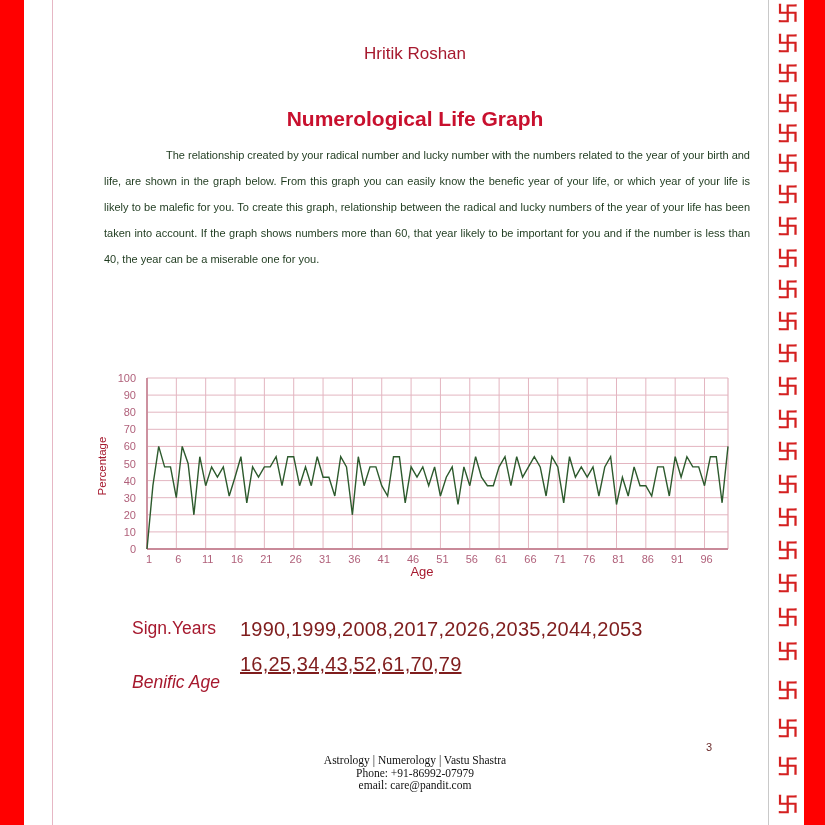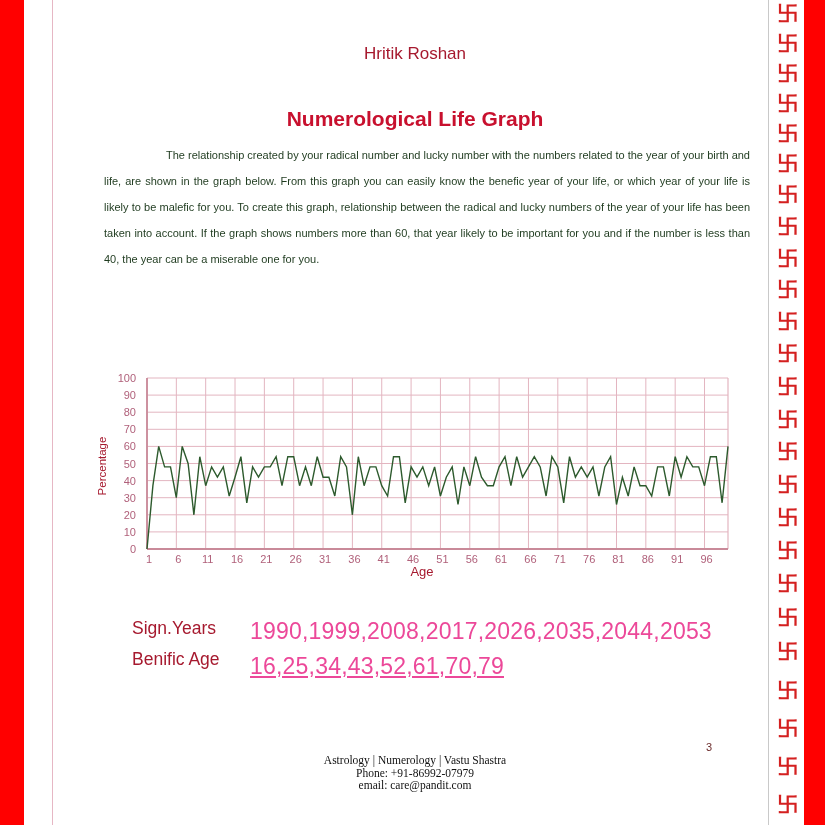--- a/index.html
+++ b/index.html
@@ -16,21 +16,21 @@
 
   .author { position: absolute; left: 0; top: 44px; width: 830px; text-align: center; color: #a6192e; font-size: 17px; }
   .title { position: absolute; left: 0; top: 107px; width: 830px; text-align: center; color: #c8102e; font-size: 21px; font-weight: bold; }
   .intro { position: absolute; left: 104px; top: 142px; width: 646px; color: #1e3a1e; font-size: 11px; line-height: 26px; text-align: justify; text-indent: 62px; }
 
   .chart { position: absolute; left: 0; top: 0; width: 825px; height: 825px; pointer-events: none; }
   .chart svg { position: absolute; left: 0; top: 0; }
   .ylabel-text { font-family: "Liberation Sans", sans-serif; }
 
   .summary { position: absolute; left: 92px; color: #a6192e; font-size: 17.5px; margin-left: 40px; }
-  .summary-val { position: absolute; left: 250px; color: #ec4899; font-size: 23px; letter-spacing: 0.2px; }
+  .summary-val { position: absolute; left: 240px; color: #7f1d1d; font-size: 20px; letter-spacing: 0.2px; }
 
   .page-num { position: absolute; left: 706px; top: 741px; color: #6b2b2b; font-size: 11px; }
   .footer { position: absolute; left: 0; top: 754px; width: 830px; text-align: center; font-family: "Liberation Serif", serif; font-size: 11.5px; line-height: 12.5px; color: #111; }
 </style>
 </head>
 <body>
 
 <div class="left-bar"></div>
 <div class="left-line"></div>
 <div class="right-line"></div>
@@ -135,21 +135,21 @@
       <line x1="147" x2="147" y1="378" y2="549" stroke="#c98a99" stroke-width="1.8"></line>
       <line x1="147" x2="728" y1="549" y2="549" stroke="#c98a99" stroke-width="1.8"></line>
       <polyline points="147.0,549.0 152.9,485.7 158.7,446.4 164.6,466.9 170.5,466.9 176.3,497.7 182.2,446.4 188.1,463.5 193.9,514.8 199.8,456.7 205.7,485.7 211.6,466.9 217.4,477.2 223.3,466.9 229.2,496.0 235.0,477.2 240.9,456.7 246.8,502.8 252.6,466.9 258.5,477.2 264.4,466.9 270.2,466.9 276.1,456.7 282.0,485.7 287.8,456.7 293.7,456.7 299.6,485.7 305.5,466.9 311.3,485.7 317.2,456.7 323.1,477.2 328.9,477.2 334.8,496.0 340.7,456.7 346.5,466.9 352.4,514.8 358.3,456.7 364.1,485.7 370.0,466.9 375.9,466.9 381.7,485.7 387.6,496.0 393.5,456.7 399.4,456.7 405.2,502.8 411.1,466.9 417.0,477.2 422.8,466.9 428.7,485.7 434.6,466.9 440.4,496.0 446.3,477.2 452.2,466.9 458.0,504.5 463.9,466.9 469.8,485.7 475.6,456.7 481.5,477.2 487.4,485.7 493.3,485.7 499.1,466.9 505.0,456.7 510.9,485.7 516.7,456.7 522.6,477.2 528.5,466.9 534.3,456.7 540.2,466.9 546.1,496.0 551.9,456.7 557.8,466.9 563.7,502.8 569.5,456.7 575.4,477.2 581.3,466.9 587.2,477.2 593.0,466.9 598.9,496.0 604.8,466.9 610.6,456.7 616.5,504.5 622.4,477.2 628.2,496.0 634.1,466.9 640.0,485.7 645.8,485.7 651.7,496.0 657.6,466.9 663.4,466.9 669.3,496.0 675.2,456.7 681.1,477.2 686.9,456.7 692.8,466.9 698.7,466.9 704.5,485.7 710.4,456.7 716.3,456.7 722.1,502.8 728.0,446.4" fill="none" stroke="#2d5a2d" stroke-width="1.4" stroke-linejoin="miter"></polyline>
       <text x="422" y="576" text-anchor="middle" font-size="13" fill="#a6192e" class="ylabel-text">Age</text>
       <text x="0" y="0" transform="translate(106,466) rotate(-90)" text-anchor="middle" font-size="11.5" fill="#a6192e" class="ylabel-text">Percentage</text>
     </svg>
 </div>
 
 <div class="summary" style="top:618px;">Sign.Years</div>
 <div class="summary-val" style="top:618px;">1990,1999,2008,2017,2026,2035,2044,2053</div>
-<div class="summary" style="top:649px;">Benific Age</div>
+<div class="summary" style="top:672px;font-style:italic;">Benific Age</div>
 <div class="summary-val" style="top:653px;text-decoration:underline;">16,25,34,43,52,61,70,79</div>
 
 <div class="page-num">3</div>
 <div class="footer">
   <div>Astrology | Numerology | Vastu Shastra</div>
   <div>Phone: +91-86992-07979</div>
   <div>email: care@pandit.com</div>
 </div>
 
 </body></html>

